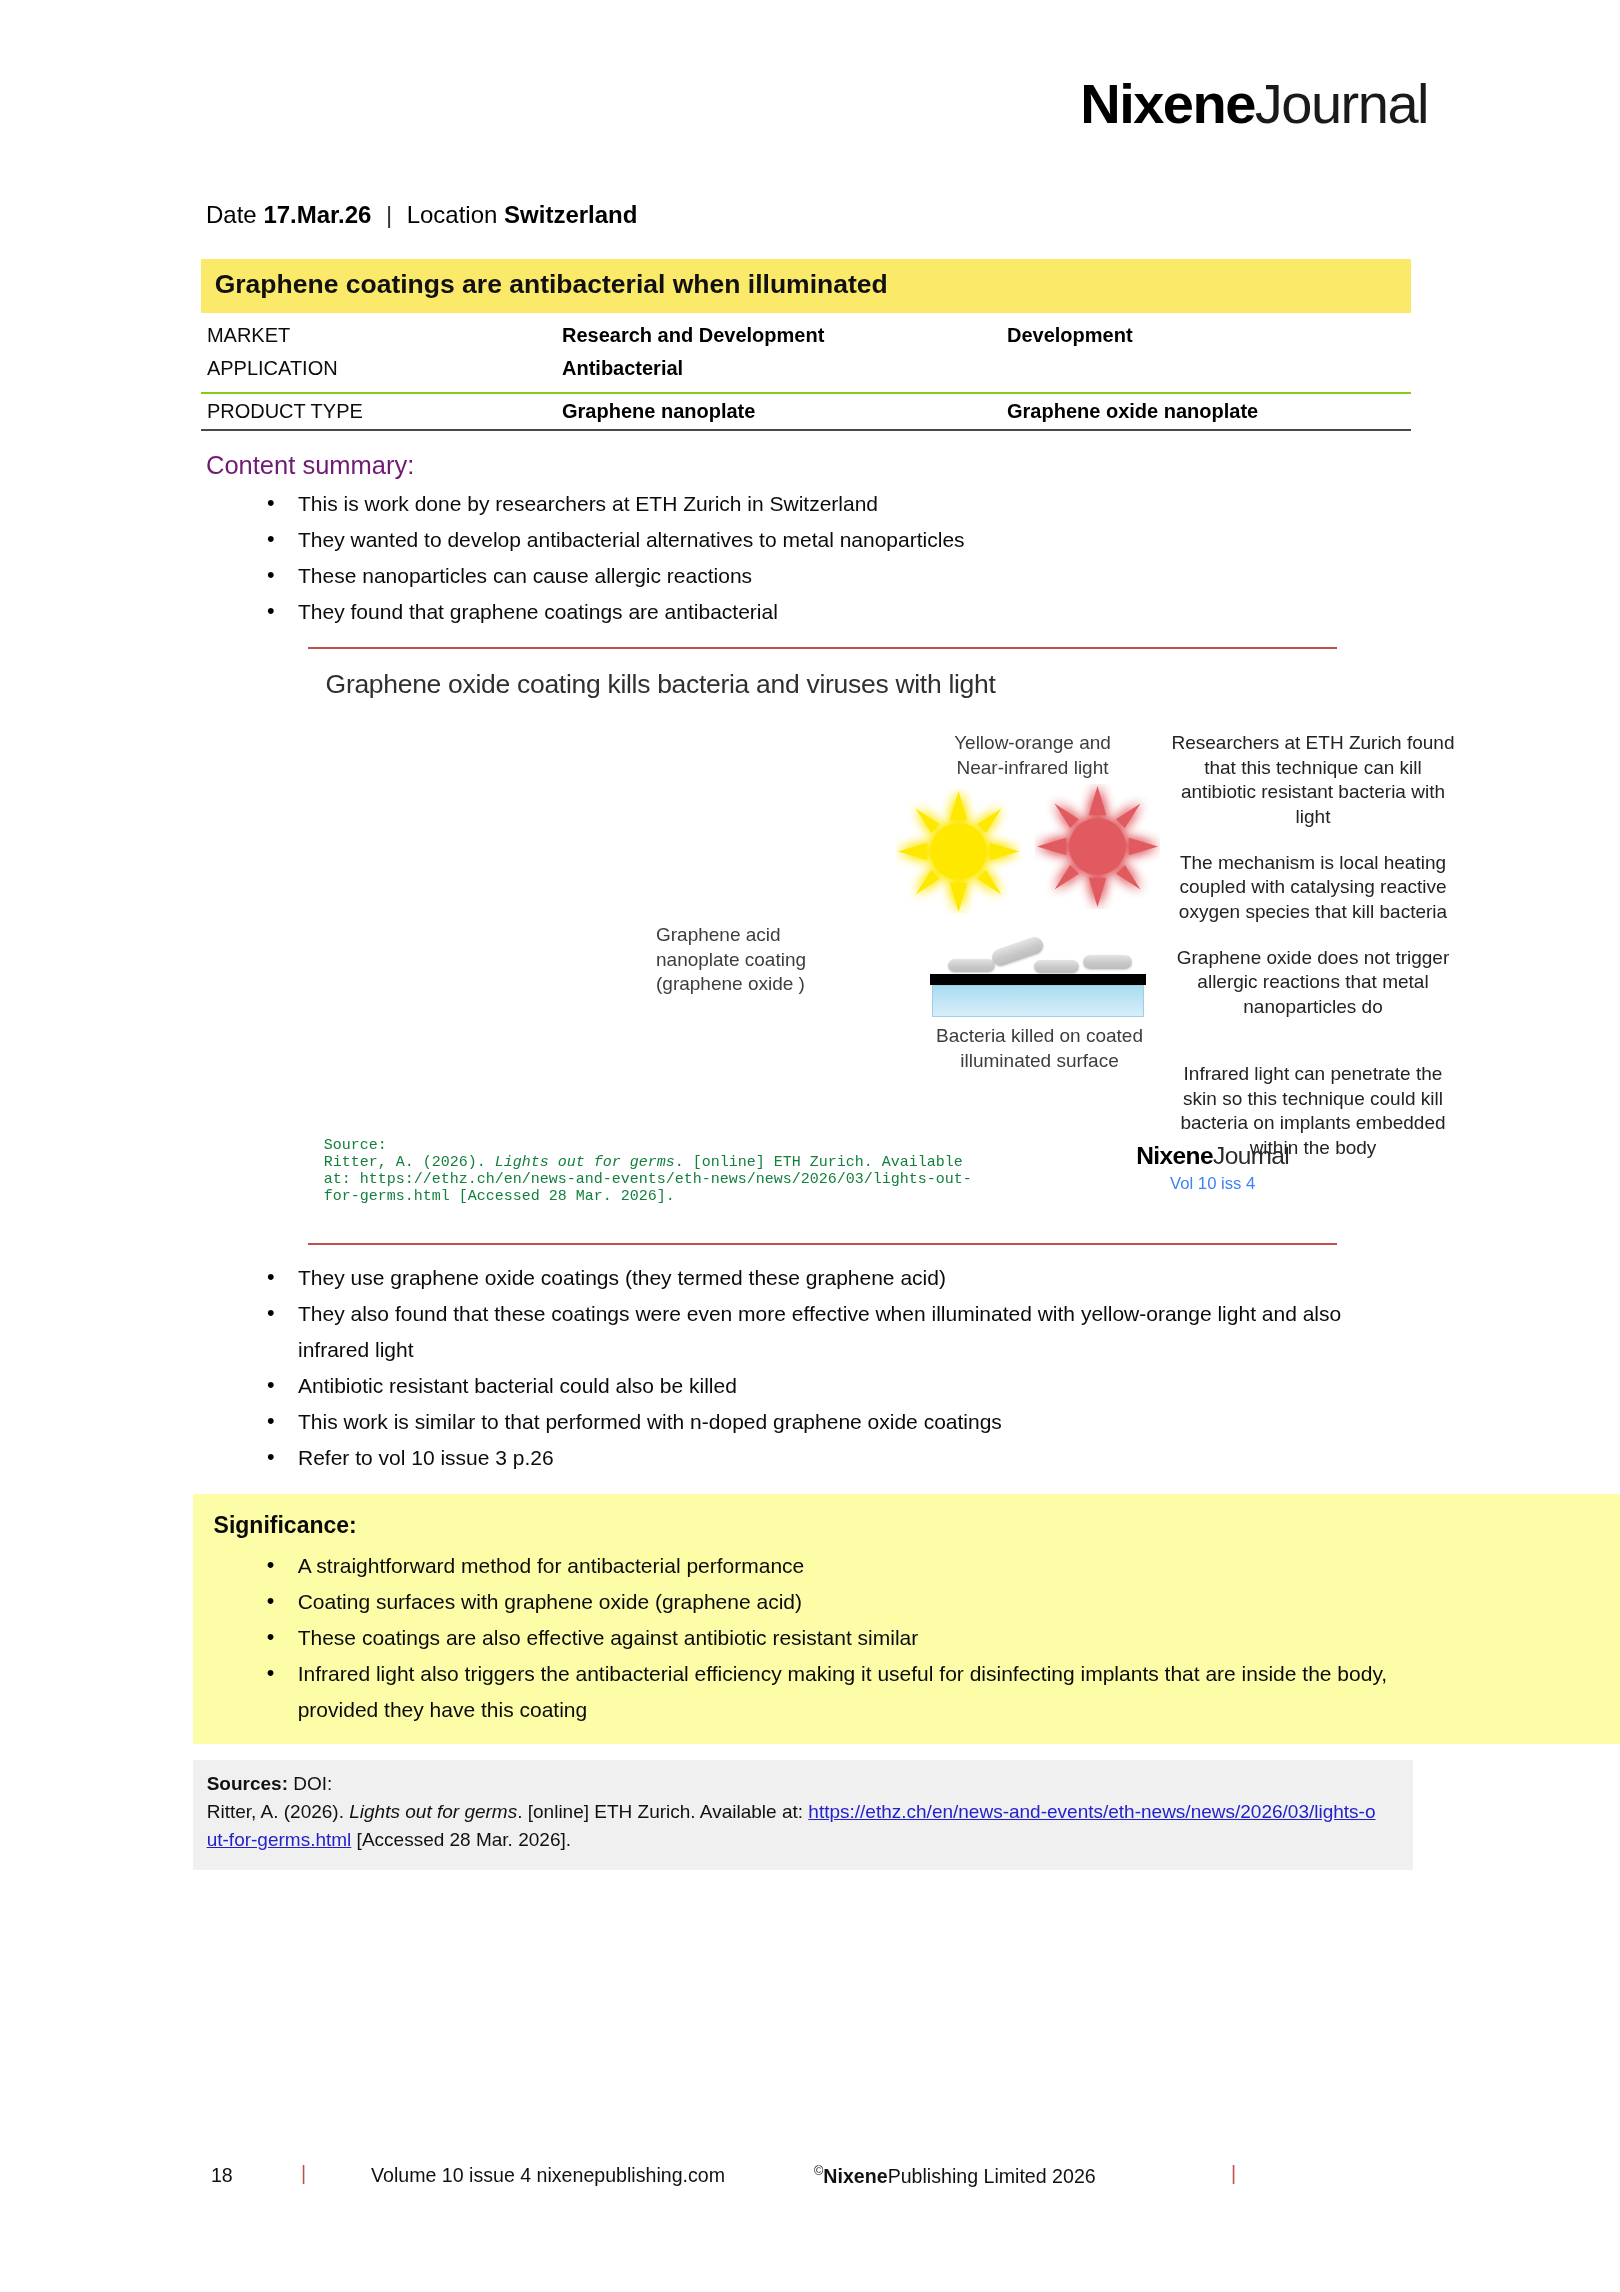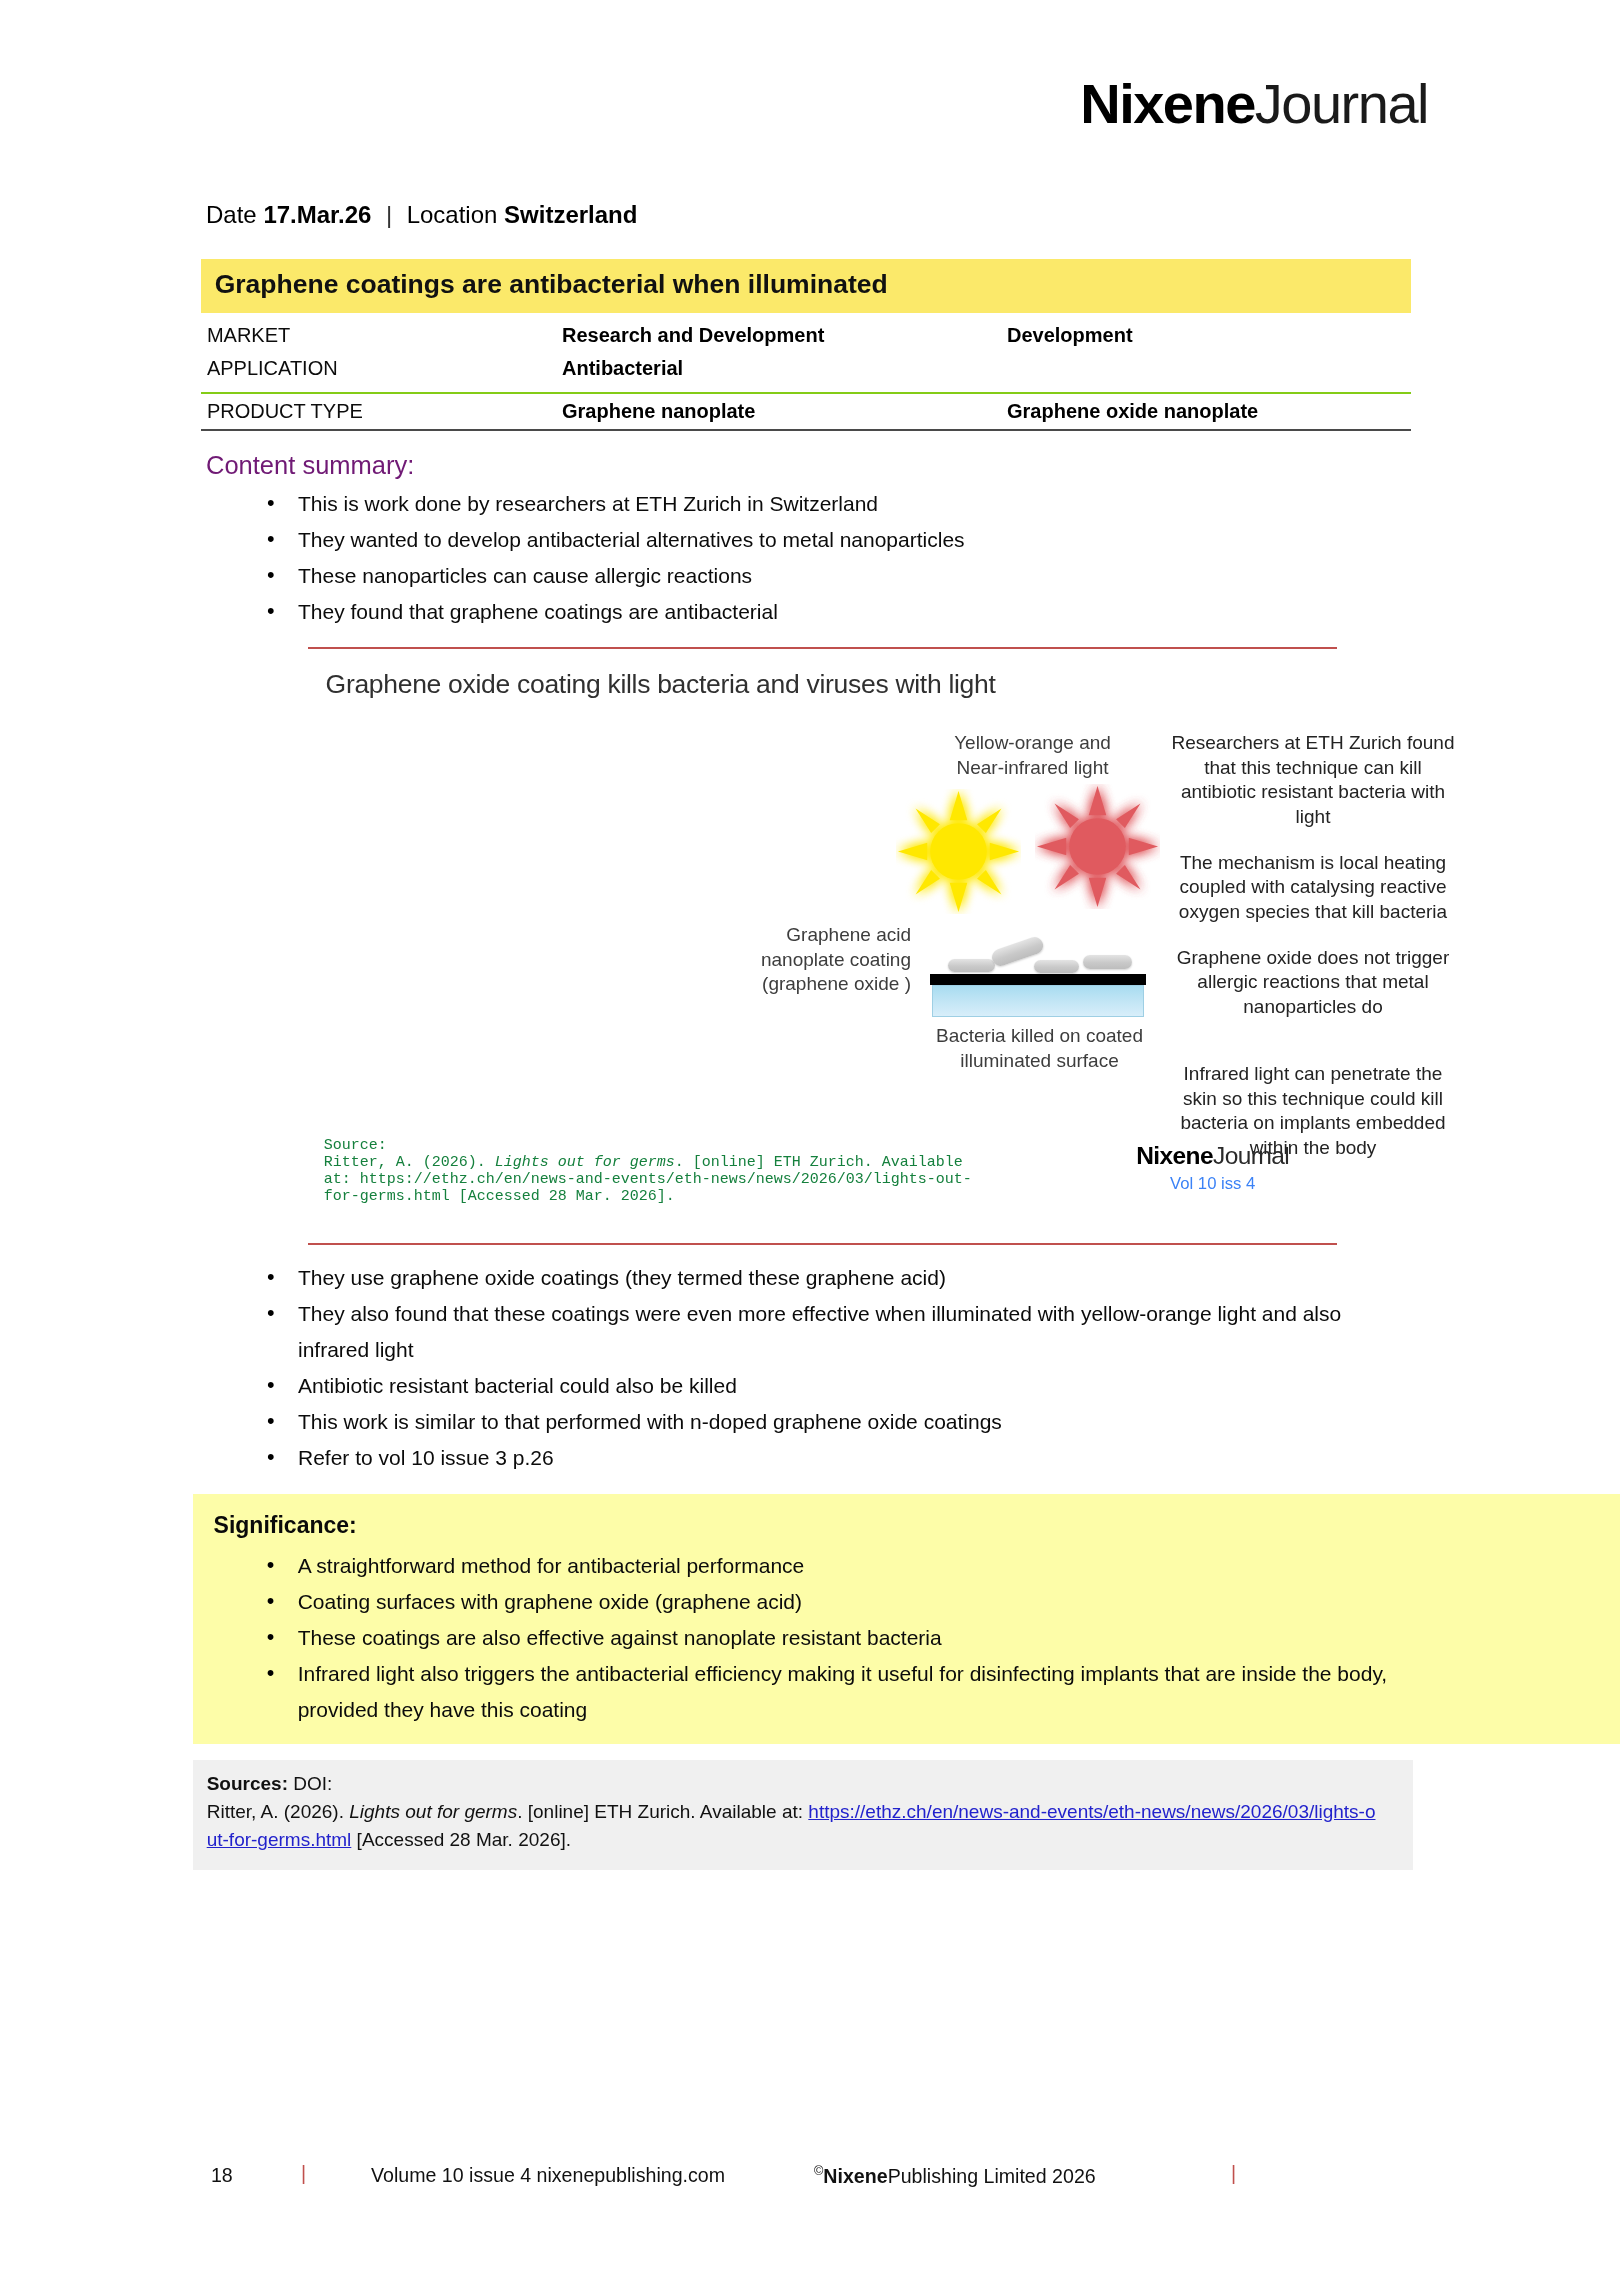--- a/index.html
+++ b/index.html
@@ -195,21 +195,21 @@
     height: 125px;
   }
   .sun-yellow { left: 588px; top: 142px; }
   .sun-red    { left: 727px; top: 137px; }
 
   .fig-coating-label {
     position: absolute;
     left: 348px;
     top: 276px;
     width: 255px;
-    text-align: right;
+    text-align: left;
     font-size: 19px;
     line-height: 24.5px;
     color: #3d3d3d;
   }
 
   .substrate {
     position: absolute;
     left: 622px;
     top: 294px;
     width: 216px;
@@ -536,21 +536,21 @@
     <li><span>Antibiotic resistant bacterial could also be killed</span></li>
     <li><span>This work is similar to that performed with n-doped graphene oxide coatings</span></li>
     <li><span>Refer to vol 10 issue 3 p.26</span></li>
   </ul>
 
   <div class="significance">
     <div class="sig-title">Significance:</div>
     <ul class="bullets">
       <li><span>A straightforward method for antibacterial performance</span></li>
       <li><span>Coating surfaces with graphene oxide (graphene acid)</span></li>
-      <li><span>These coatings are also effective against nanoplate resistant bacteria</span></li>
+      <li><span>These coatings are also effective against antibiotic resistant similar</span></li>
       <li><span>Infrared light also triggers the antibacterial efficiency making it useful for disinfecting implants that are inside the body, provided they have this coating</span></li>
     </ul>
   </div>
 
   <div class="sources">
     <div class="inner">
       <b>Sources:</b>
       <span>DOI:</span><br>
       <span>Ritter, A. (2026). </span><i>Lights out for germs</i><span>. [online] ETH Zurich. Available at: </span><span class="lnk"><span>https://ethz.ch/en/news-and-events/eth-</span><span>news/news/2026/03/lights-out-for-germs.html</span></span><span> [Accessed 28 Mar. 2026].</span>
     </div>

